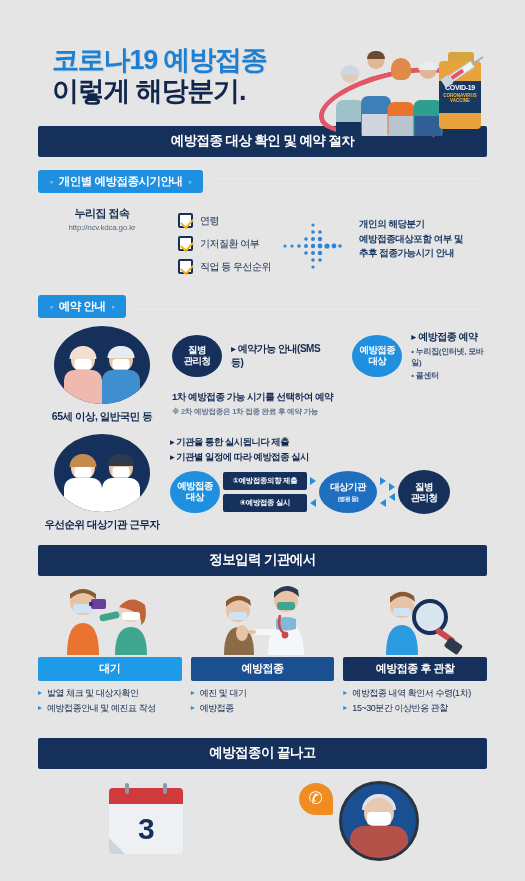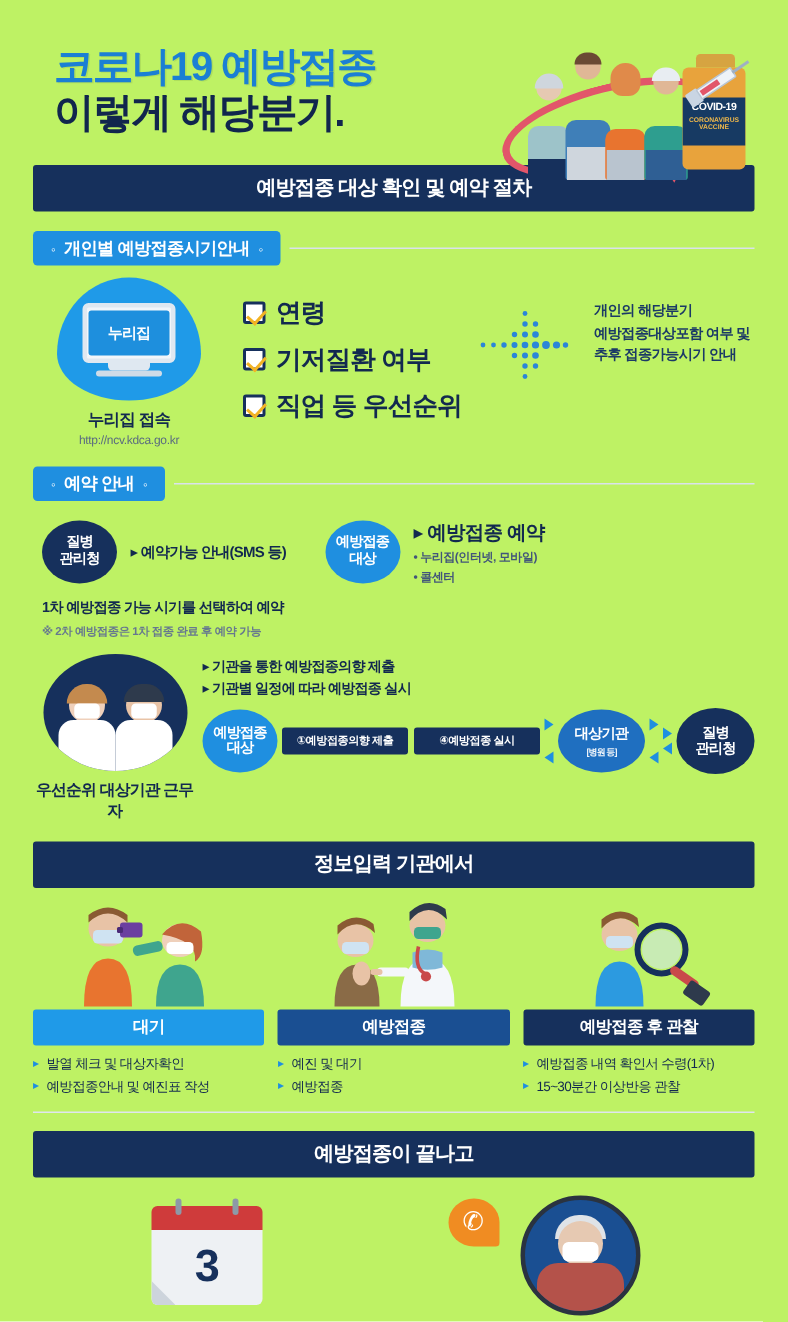--- a/index.html
+++ b/index.html
@@ -5,22 +5,22 @@
   * { box-sizing: border-box; margin: 0; padding: 0; }
   html, body {
     width: 525px; height: 881px;
     background: #ffffff;
     font-family: "Liberation Sans", "DejaVu Sans", sans-serif;
     overflow: hidden;
   }
   .poster {
     position: relative;
     width: 525px; height: 881px;
-    background: #bef264;
-    padding: 0;
+    background: #e5e5e5;
+    padding: 16px;
   }
 
   
   .header {
     position: relative;
     height: 110px;
     padding: 30px 0 0 36px;
   }
   .title-l1 {
     font-size: 27px; font-weight: 800; letter-spacing: -1.2px;
@@ -137,21 +137,21 @@
   .chk-row { display: flex; align-items: center; gap: 7px; margin-bottom: 8px; }
   .chk {
     width: 15px; height: 15px; border: 2px solid #16305c; border-radius: 2px;
     background: #fff; position: relative; flex: 0 0 auto;
   }
   .chk:after {
     content: ""; position: absolute; left: 3px; top: 1px;
     width: 6px; height: 10px; border: solid #f3b323;
     border-width: 0 2.6px 2.6px 0; transform: rotate(42deg);
   }
-  .chk-label { font-size: 17px; font-weight: 700; color: #12294f; letter-spacing: -.5px; }
+  .chk-label { font-size: 10px; font-weight: 400; color: #12294f; letter-spacing: -.5px; }
 
   .b1-arrow { position: relative; width: 70px; height: 62px; margin: 14px 0 0 10px; flex: 0 0 auto; }
   .dot-arrow { position: absolute; inset: 0; }
   .b1-right { margin-left: 8px; padding-top: 16px; }
   .b1-right p { font-size: 9.5px; font-weight: 700; color: #1b3a66; line-height: 1.55; letter-spacing: -.45px; }
 
   
   .b2 { display: flex; align-items: flex-start; margin: 8px 22px 0 22px; }
   .b2-left { width: 128px; text-align: center; }
   .oval-art {
@@ -170,34 +170,34 @@
   .blue-circle {
     width: 50px; height: 42px; border-radius: 50%;
     background: #16305c; color: #fff;
     display: flex; flex-direction: column; align-items: center; justify-content: center;
     font-size: 9.5px; font-weight: 800; letter-spacing: -.6px; line-height: 1.15;
     flex: 0 0 auto;
   }
   .blue-circle.lt { background: #1f8fe0; }
   .ag-text { margin-left: 9px; font-size: 10px; font-weight: 800; color: #12294f; letter-spacing: -.5px; }
   .ag-sub { margin-left: 9px; }
-  .ag-sub .t1 { font-size: 13px; font-weight: 800; color: #12294f; letter-spacing: -.5px; }
+  .ag-sub .t1 { font-size: 10px; font-weight: 800; color: #12294f; letter-spacing: -.5px; }
   .ag-sub .t2 { font-size: 8px; font-weight: 700; color: #42567a; letter-spacing: -.3px; margin-top: 2px; }
   .b2-note { margin-top: 9px; }
   .b2-note .l { font-size: 9.6px; font-weight: 800; color: #12294f; line-height: 1.5; letter-spacing: -.5px; }
   .b2-note .s { font-size: 7.6px; font-weight: 600; color: #66788f; margin-top: 3px; letter-spacing: -.3px; }
 
   
   .b3 { display: flex; align-items: flex-start; margin: 10px 22px 0 22px; }
   .b3-left { width: 128px; text-align: center; }
   .b3-right { flex: 1; margin-left: 4px; }
   .b3-bullets { margin-bottom: 6px; }
   .b3-bullets div { font-size: 9.4px; font-weight: 800; color: #12294f; letter-spacing: -.5px; line-height: 1.6; }
   .flow { display: flex; align-items: center; gap: 3px; }
-  .flow-col { display: flex; flex-direction: row; gap: 4px; }
+  .flow-col { display: flex; flex-direction: column; gap: 4px; }
   .flow-box {
     background: #16305c; color: #fff; font-size: 7.4px; font-weight: 700;
     padding: 4px 6px; border-radius: 2px; white-space: nowrap; letter-spacing: -.3px;
     min-width: 84px; text-align: center;
   }
   .flow-tri { width: 0; height: 0; border-left: 6px solid #1f8fe0; border-top: 4px solid transparent; border-bottom: 4px solid transparent; }
   .flow-tri.rev { border-left: none; border-right: 6px solid #1f8fe0; }
   .arrows-col { display: flex; flex-direction: column; gap: 14px; }
   .oval-node {
     width: 58px; height: 42px; border-radius: 50%; background: #1f6fc0;
@@ -328,27 +328,20 @@
     <div class="sub-pill">
       <span class="dot">◦</span>
       <span>개인별 예방접종시기안내</span>
       <span class="dot">◦</span>
     </div>
     <div class="sub-rule"></div>
   </div>
 
   <div class="b1">
     <div class="b1-left">
-      <div class="circle-art">
-        <div class="monitor">
-          <div class="monitor-screen">누리집</div>
-        </div>
-        <div class="mon-stand"></div>
-        <div class="mon-base"></div>
-      </div>
       <div class="b1-cap">누리집 접속</div>
       <div class="b1-url">http://ncv.kdca.go.kr</div>
     </div>
 
     <div class="b1-mid">
       <div class="chk-row">
         <span class="chk"></span>
         <span class="chk-label">연령</span>
       </div>
       <div class="chk-row">
@@ -399,20 +392,39 @@
   <div class="sub-row">
     <div class="sub-pill">
       <span class="dot">◦</span>
       <span>예약 안내</span>
       <span class="dot">◦</span>
     </div>
     <div class="sub-rule"></div>
   </div>
 
   <div class="b2">
+    <div class="b2-left">
+      <div class="oval-art">
+        <div class="person-pair">
+          <div class="pp" style="left:4px; width:40px; height:56px;">
+            <div class="pp-head" style="background:#efd0bb;"></div>
+            <div class="pp-head" style="width:27px;height:13px;background:#f3dfd2;border-radius:14px 14px 0 0;top:-2px;"></div>
+            <div class="pp-mask"></div>
+            <div class="pp-torso" style="background:#f0b9b0;"></div>
+          </div>
+          <div class="pp" style="left:42px; width:40px; height:56px;">
+            <div class="pp-head" style="background:#e8c3a6;"></div>
+            <div class="pp-head" style="width:27px;height:12px;background:#e6ecf2;border-radius:14px 14px 0 0;top:-2px;"></div>
+            <div class="pp-mask"></div>
+            <div class="pp-torso" style="background:#3f8fd0;"></div>
+          </div>
+        </div>
+      </div>
+      <div class="b2-cap">65세 이상, 일반국민 등</div>
+    </div>
 
     <div class="b2-right">
       <div class="agency-row">
         <div class="blue-circle">
           <span>질병</span>
           <span>관리청</span>
         </div>
         <div class="ag-text">▸ 예약가능 안내(SMS 등)</div>
 
         <div class="blue-circle lt" style="margin-left:26px;">
@@ -449,21 +461,21 @@
             <div class="pp-mask"></div>
             <div class="pp-torso" style="background:#ffffff;"></div>
           </div>
         </div>
       </div>
       <div class="b2-cap">우선순위 대상기관 근무자</div>
     </div>
 
     <div class="b3-right">
       <div class="b3-bullets">
-        <div>▸ 기관을 통한 예방접종의향 제출</div>
+        <div>▸ 기관을 통한 실시됩니다 제출</div>
         <div>▸ 기관별 일정에 따라 예방접종 실시</div>
       </div>
 
       <div class="flow">
         <div class="blue-circle lt">
           <span>예방접종</span>
           <span>대상</span>
         </div>
 
         <div class="flow-col">

